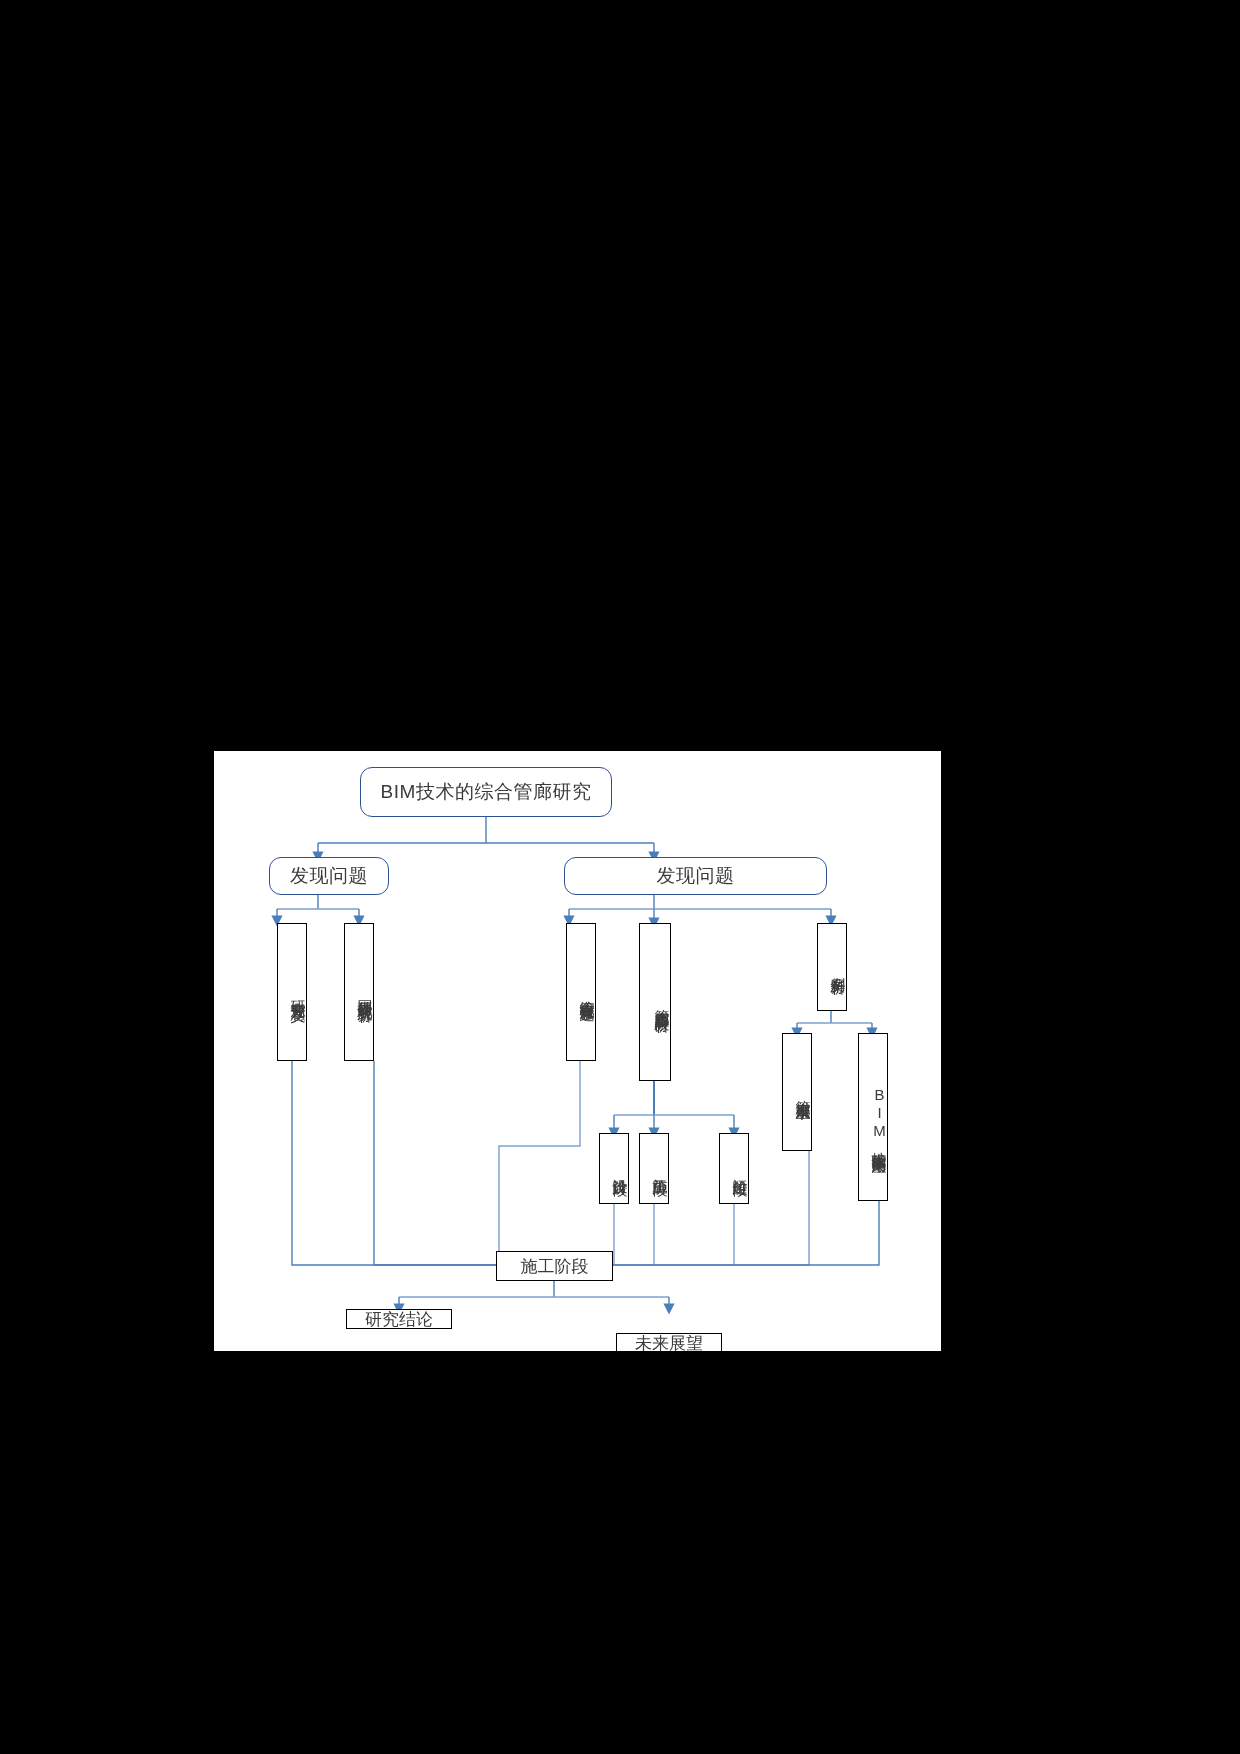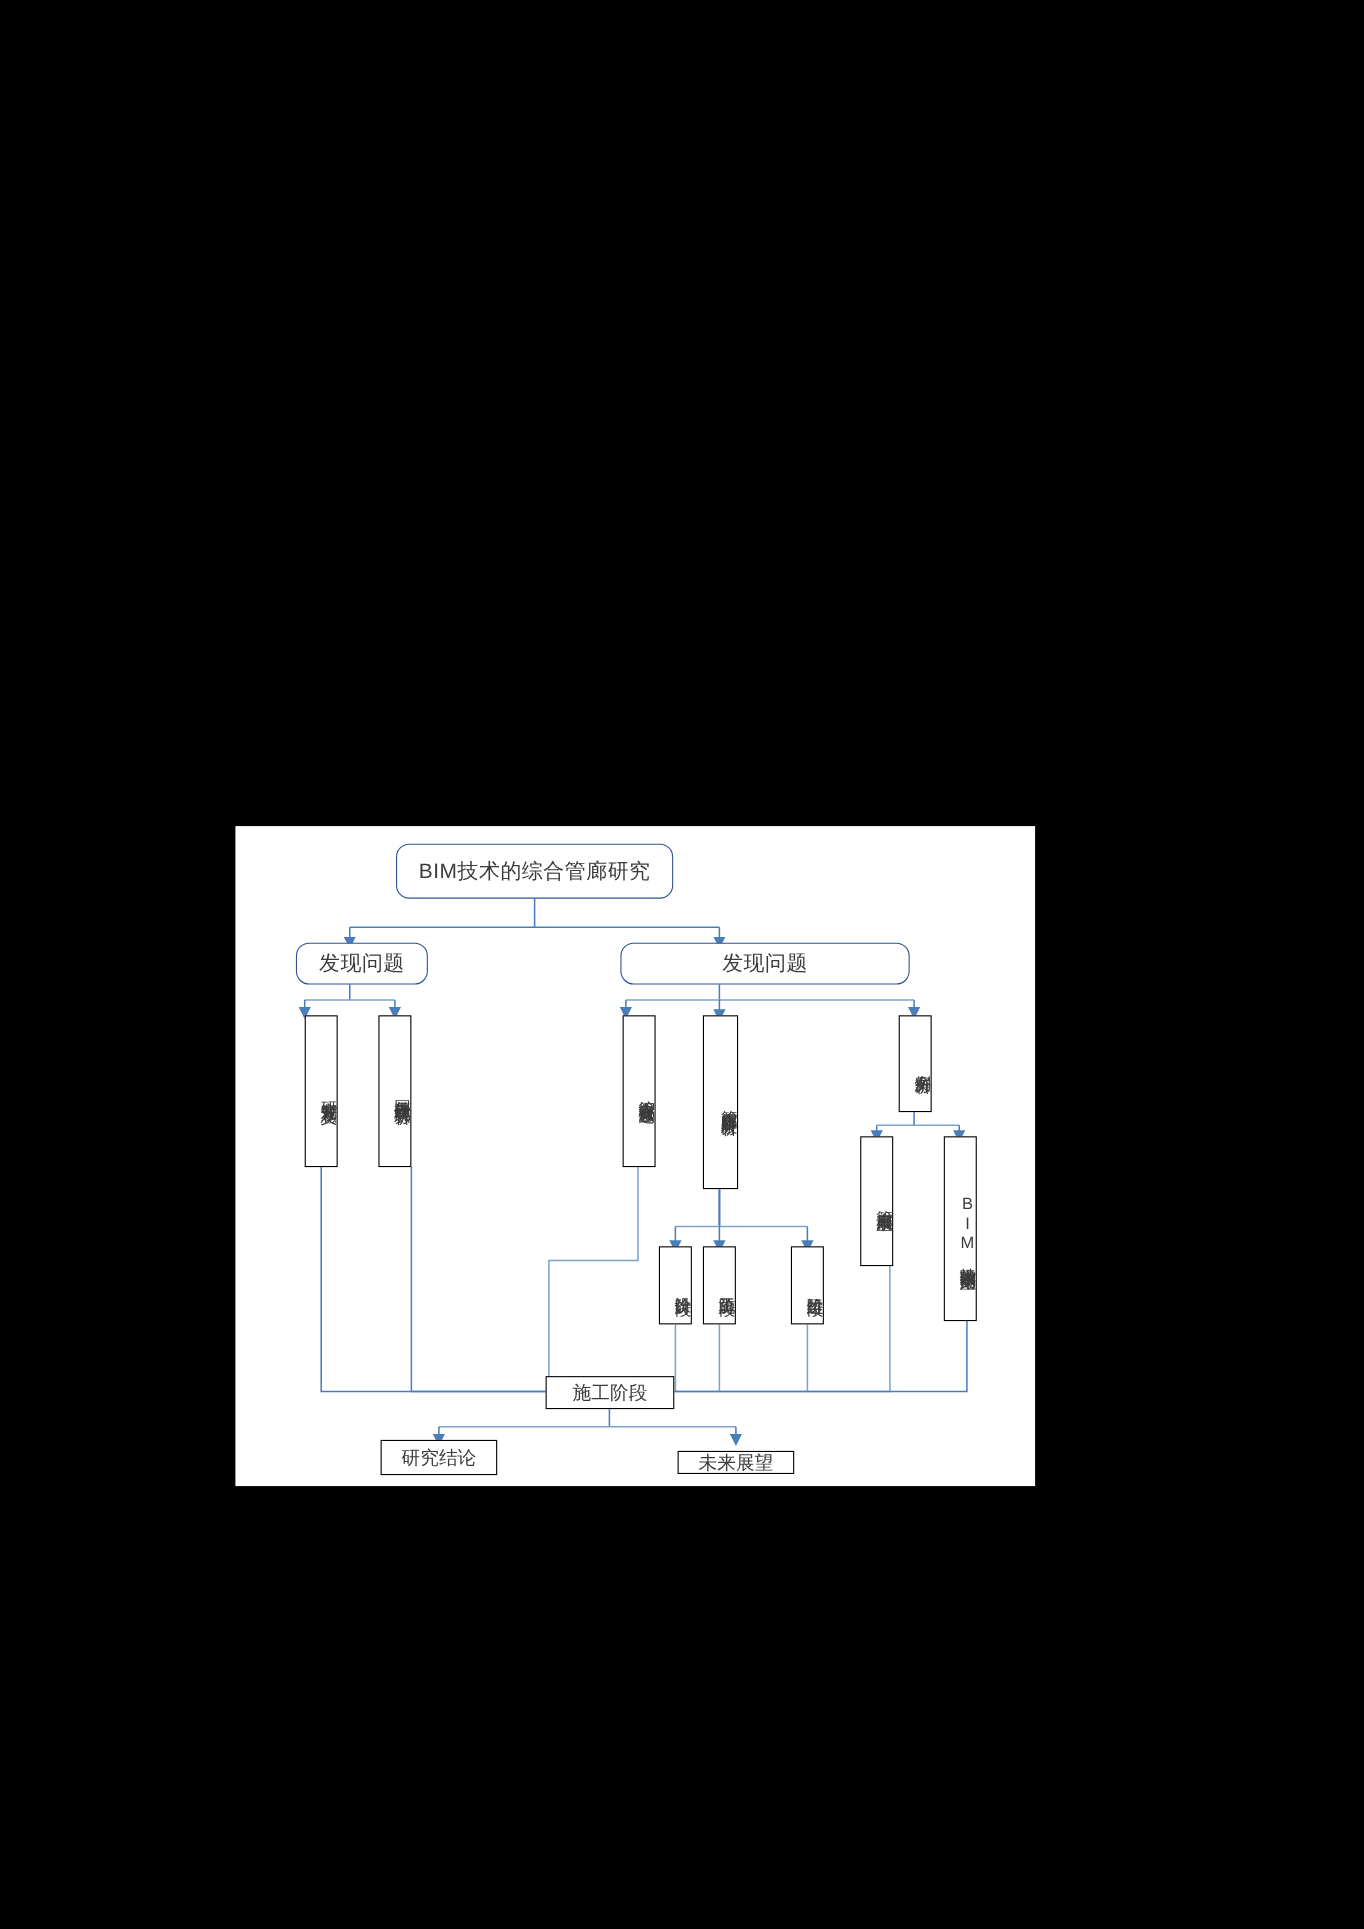--- a/index.html
+++ b/index.html
@@ -140,17 +140,17 @@
   <div class="node rect-v" style="left:644px;top:282px;width:30px;height:168px;">BIM技术实际案例应用</div>
 
   <div class="node rect-v" style="left:385px;top:382px;width:30px;height:71px;">设计阶段</div>
 
   <div class="node rect-v" style="left:425px;top:382px;width:30px;height:71px;">施工阶段</div>
 
   <div class="node rect-v" style="left:505px;top:382px;width:30px;height:71px;">运维阶段</div>
 
   <div class="node rect-h" style="left:282px;top:500px;width:117px;height:30px;">施工阶段</div>
 
-  <div class="node rect-h" style="left:132px;top:558px;width:106px;height:32px;">研究结论</div>
+  <div class="node rect-h" style="left:132px;top:558px;width:106px;height:20px;">研究结论</div>
 
-  <div class="node rect-h" style="left:402px;top:568px;width:106px;height:21px;">未来展望</div>
+  <div class="node rect-h" style="left:402px;top:582px;width:106px;height:21px;">未来展望</div>
 
 </div>
 
 </body></html>

